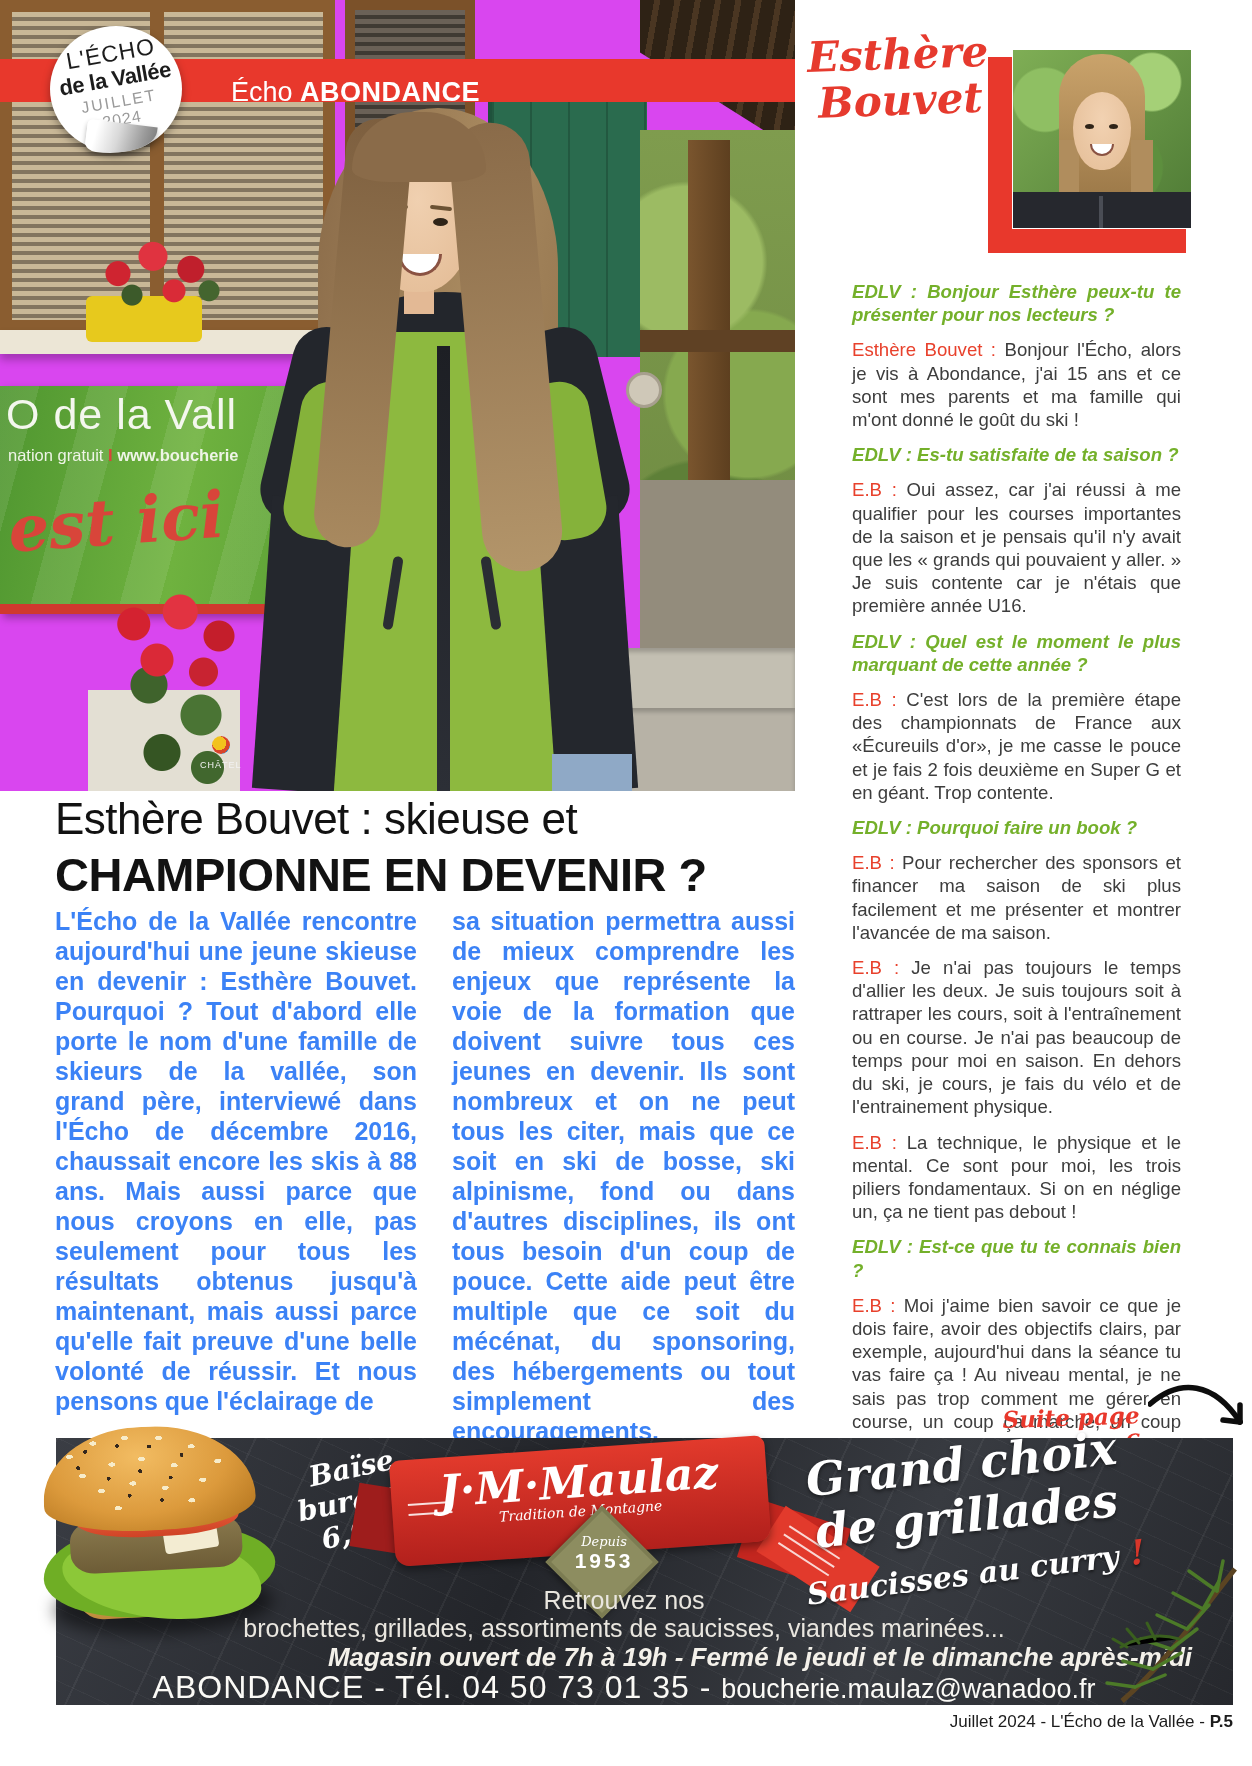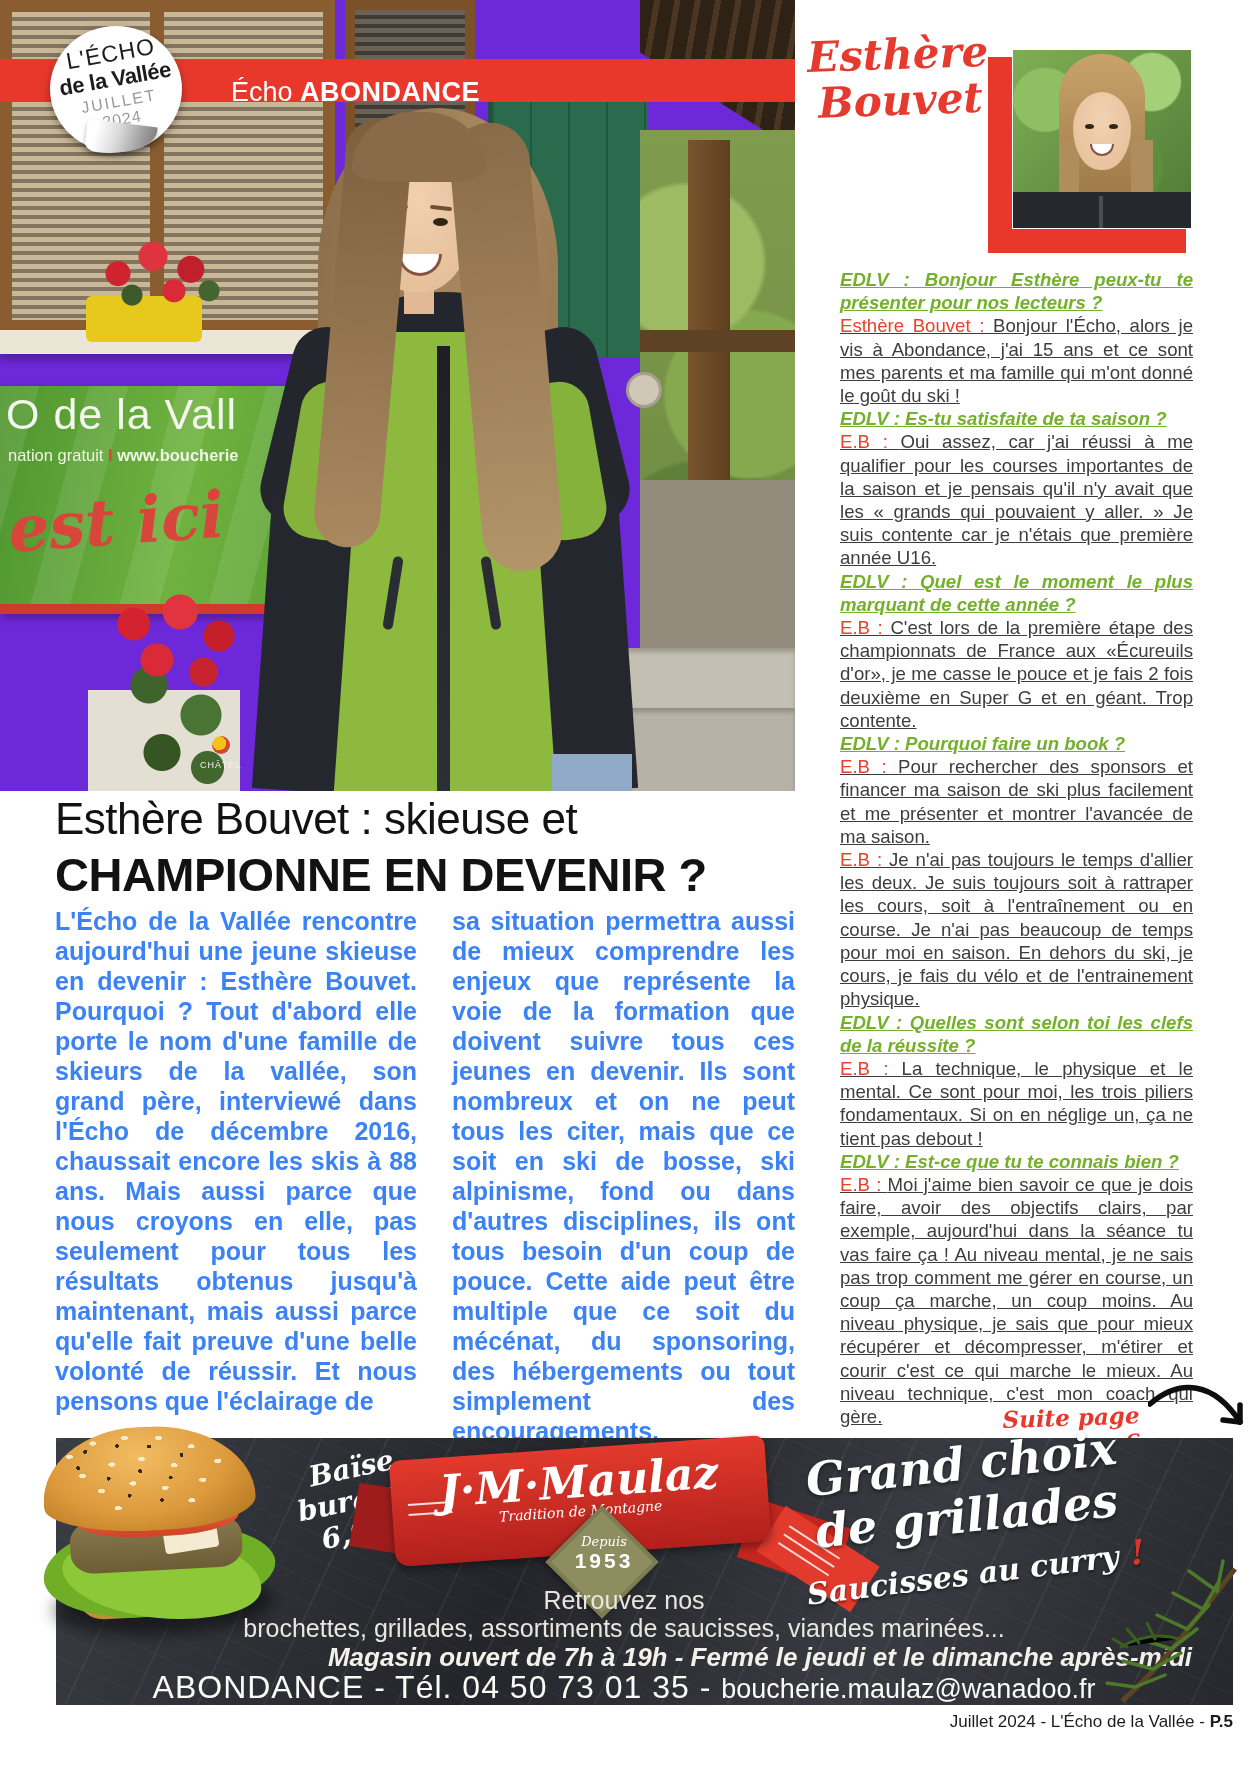--- a/index.html
+++ b/index.html
@@ -1,21 +1,21 @@
 <!DOCTYPE html>
 <html><head>
 <meta charset="utf-8">
 <style>
   html,body{margin:0;padding:0;background:#fff;}
   .page{position:relative;width:1252px;height:1766px;background:#fff;overflow:hidden;
         font-family:"Liberation Sans",sans-serif;}
   .ph,.abs{position:absolute;}
 
   
-  .photo-main{position:absolute;left:0;top:0;width:795px;height:791px;background:#6d28d9;overflow:hidden;}
+  .photo-main{position:absolute;left:0;top:0;width:795px;height:791px;background:#d946ef;overflow:hidden;}
   .blinds-light{background:repeating-linear-gradient(180deg,#c9b897 0 5px,#83755f 5px 9px);}
   .blinds-dark{background:repeating-linear-gradient(180deg,#6a6157 0 5px,#3f3a33 5px 9px);}
   .script{font-family:"DejaVu Serif",serif;font-style:italic;font-weight:700;}
 
   
   .badge{position:absolute;left:50px;top:26px;width:132px;height:126px;background:#fff;border-radius:50%;
          box-shadow:0 4px 9px rgba(0,0,0,.35);z-index:30;}
   .badge::after{content:"";position:absolute;left:36px;bottom:-3px;width:70px;height:32px;
          background:linear-gradient(100deg,#ffffff 15%,#d9d9d9 45%,#9b9b9b 78%,#787878 100%);
          border-radius:6px 0 70px 14px/6px 0 34px 10px;transform:rotate(7deg);box-shadow:0 3px 5px rgba(0,0,0,.3);}
@@ -40,21 +40,21 @@
   .redbar-h{position:absolute;left:988px;top:229px;width:198px;height:24px;background:#e8382c;}
   .portrait{position:absolute;left:1013px;top:50px;width:178px;height:178px;overflow:hidden;
             background:radial-gradient(circle at 18% 28%,#8fbf63 0 16%,rgba(0,0,0,0) 17%),
                        radial-gradient(circle at 78% 18%,#a5d077 0 14%,rgba(0,0,0,0) 15%),
                        radial-gradient(circle at 62% 66%,#5d8f3e 0 24%,rgba(0,0,0,0) 25%),
                        linear-gradient(135deg,#7fae55,#4e7a35);}
 
   
   .interview{position:absolute;left:840px;top:268px;width:353px;font-size:18.6px;line-height:23.2px;
              text-align:justify;color:#3d3d3d;}
-  .interview p{margin:0;text-decoration:underline;}
+  .interview p{margin:12px;}
   .interview p.q{color:#74b02a;font-style:italic;font-weight:700;}
   .albl{color:#e8412c;}
   .suite{position:absolute;left:985px;top:1404px;width:155px;text-align:right;color:#e8382c;
          font-family:"DejaVu Serif",serif;font-style:italic;font-weight:700;font-size:23px;transform:rotate(-2deg);}
   .arrow-svg{position:absolute;left:1148px;top:1380px;}
 
   
   .headline{position:absolute;left:55px;top:794px;width:740px;color:#121212;}
   .headline .h1a{font-size:44px;font-weight:400;letter-spacing:-.5px;}
   .headline .h1b{font-size:47px;font-weight:700;letter-spacing:-.5px;margin-top:3px;}
@@ -269,21 +269,20 @@
   <div class="interview">
     <p class="q">EDLV : Bonjour Esthère peux-tu te présenter pour nos lecteurs ?</p>
     <p class="a"><span class="albl">Esthère Bouvet : </span><span>Bonjour l'Écho, alors je vis à Abondance, j'ai 15 ans et ce sont mes parents et ma famille qui m'ont donné le goût du ski !</span></p>
     <p class="q">EDLV : Es-tu satisfaite de ta saison ?</p>
     <p class="a"><span class="albl">E.B : </span><span>Oui assez, car j'ai réussi à me qualifier pour les courses importantes de la saison et je pensais qu'il n'y avait que les « grands qui pouvaient y aller. » Je suis contente car je n'étais que première année U16.</span></p>
     <p class="q">EDLV : Quel est le moment le plus marquant de cette année ?</p>
     <p class="a"><span class="albl">E.B : </span><span>C'est lors de la première étape des championnats de France aux «Écureuils d'or», je me casse le pouce et je fais 2 fois deuxième en Super G et en géant. Trop contente.</span></p>
     <p class="q">EDLV : Pourquoi faire un book ?</p>
     <p class="a"><span class="albl">E.B : </span><span>Pour rechercher des sponsors et financer ma saison de ski plus facilement et me présenter et montrer l'avancée de ma saison.</span></p>
     <p class="a"><span class="albl">E.B : </span><span>Je n'ai pas toujours le temps d'allier les deux. Je suis toujours soit à rattraper les cours, soit à l'entraînement ou en course. Je n'ai pas beaucoup de temps pour moi en saison. En dehors du ski, je cours, je fais du vélo et de l'entrainement physique.</span></p>
-    <p class="q">EDLV : Quelles sont selon toi les clefs de la réussite ?</p>
     <p class="a"><span class="albl">E.B : </span><span>La technique, le physique et le mental. Ce sont pour moi, les trois piliers fondamentaux. Si on en néglige un, ça ne tient pas debout !</span></p>
     <p class="q">EDLV : Est-ce que tu te connais bien ?</p>
     <p class="a"><span class="albl">E.B : </span><span>Moi j'aime bien savoir ce que je dois faire, avoir des objectifs clairs, par exemple, aujourd'hui dans la séance tu vas faire ça ! Au niveau mental, je ne sais pas trop comment me gérer en course, un coup ça marche, un coup moins. Au niveau physique, je sais que pour mieux récupérer et décompresser, m'étirer et courir c'est ce qui marche le mieux. Au niveau technique, c'est mon coach qui gère.</span></p>
   </div>
   <div class="suite">Suite page 6</div>
   <svg class="arrow-svg" width="104" height="64" viewBox="0 0 104 64">
     <path d="M2,24 C32,-2 66,2 92,42" stroke="#0d0d0d" stroke-width="5.5" fill="none" stroke-linecap="round"></path>
     <path d="M92,42 l-17,-2" stroke="#0d0d0d" stroke-width="5.5" fill="none" stroke-linecap="round"></path>
     <path d="M92,42 l0,-17" stroke="#0d0d0d" stroke-width="5.5" fill="none" stroke-linecap="round"></path>
   </svg>

